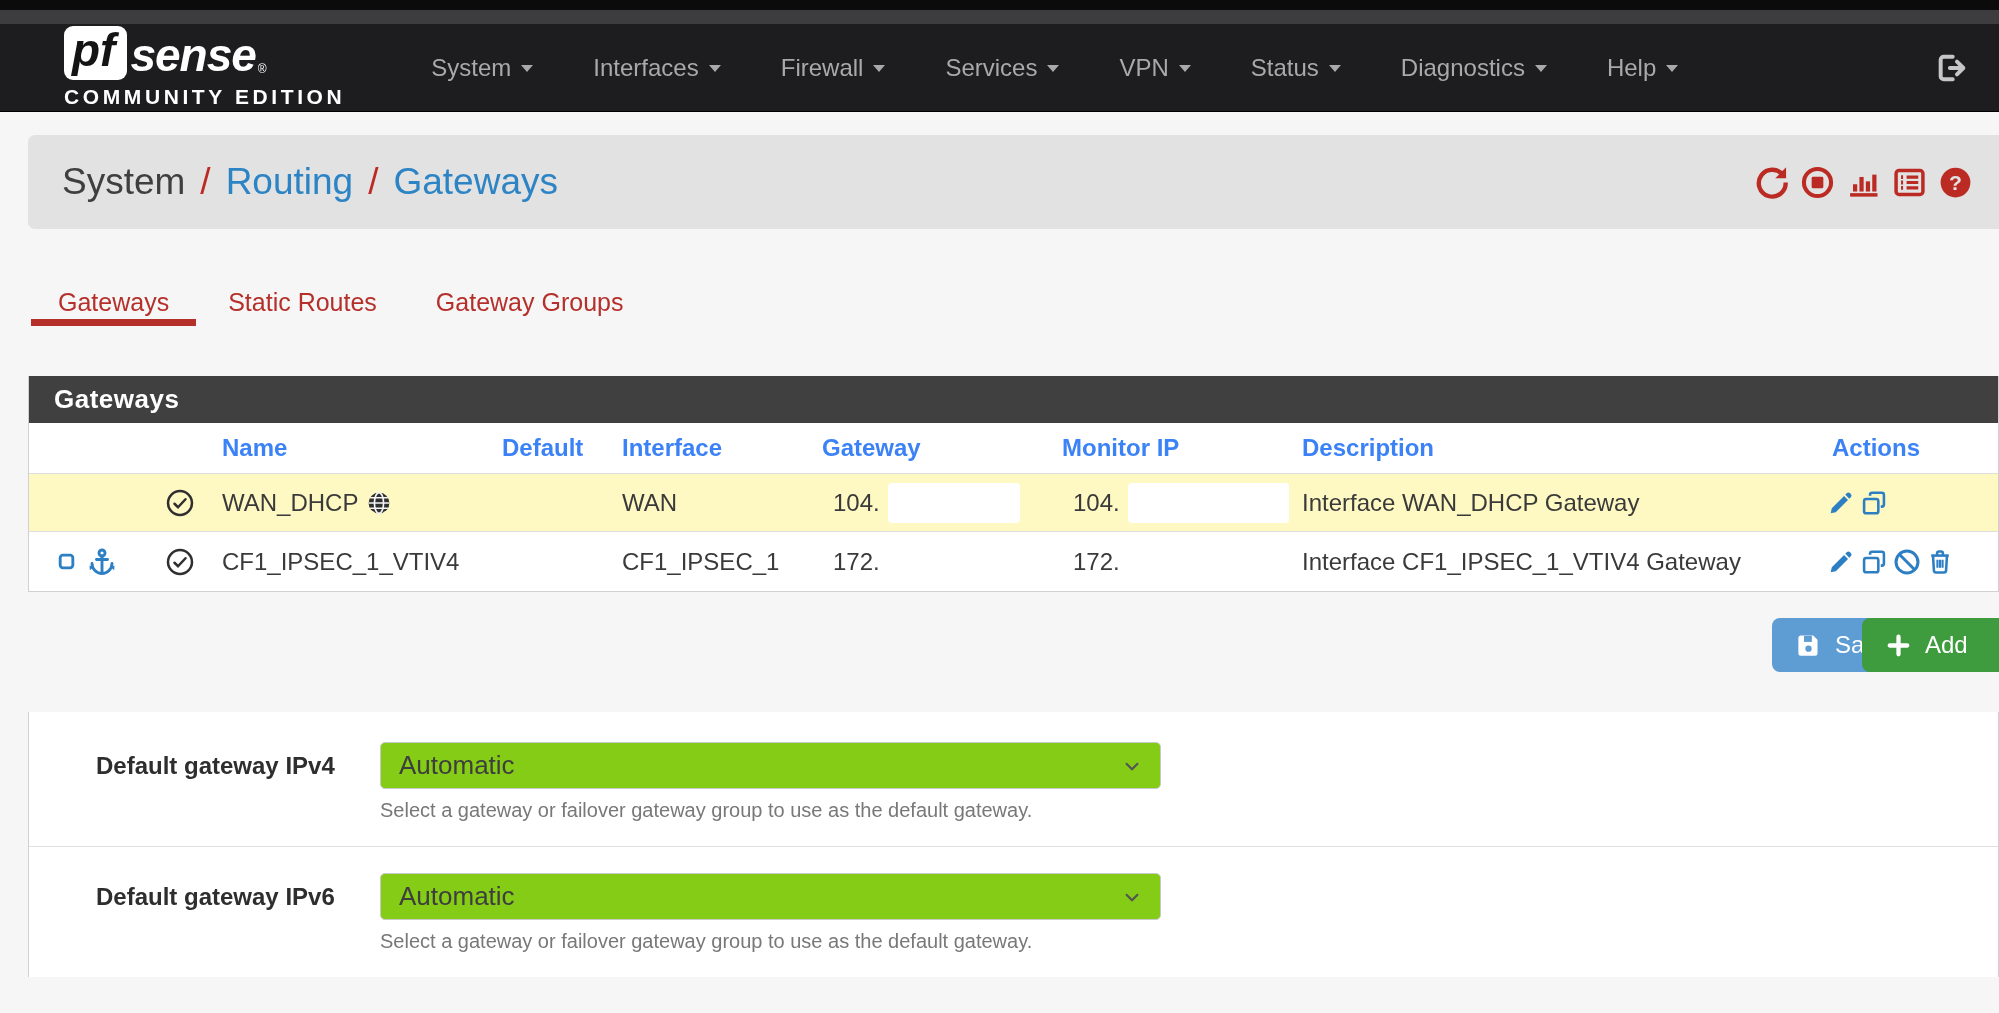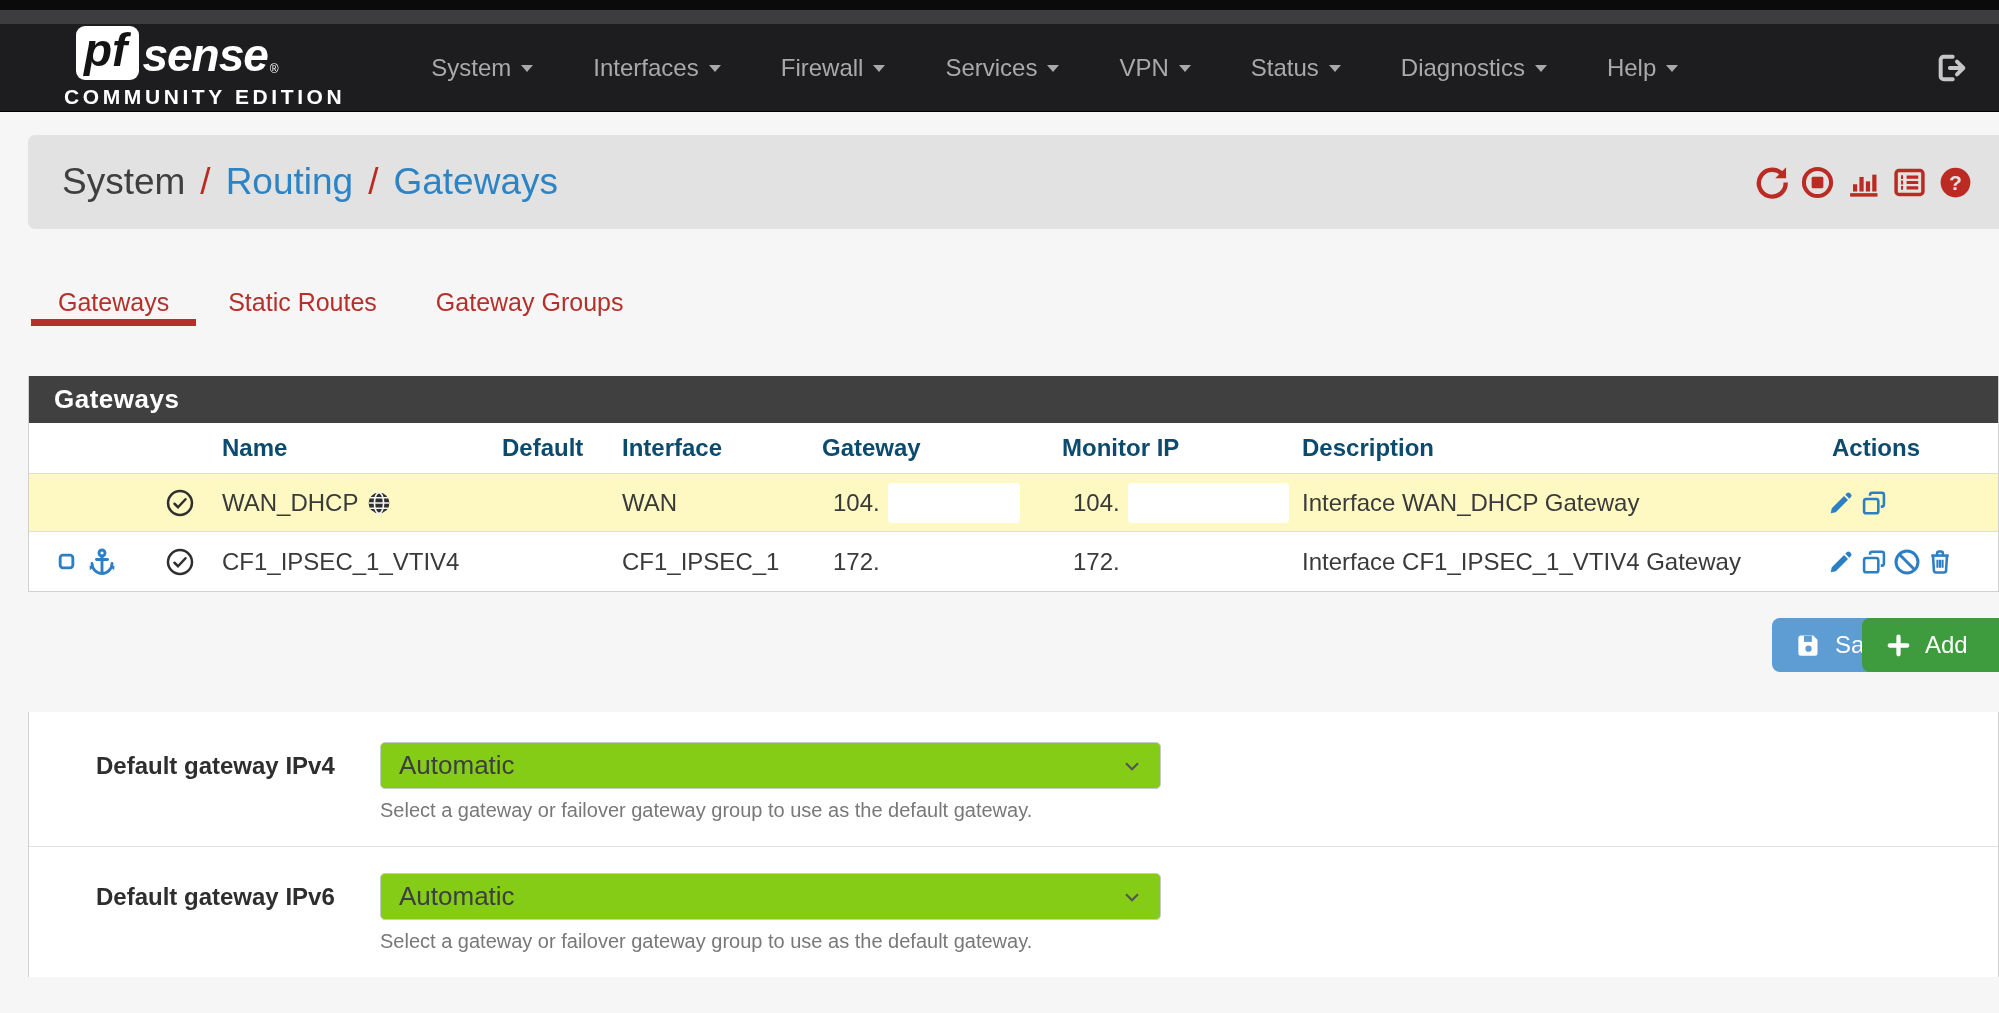--- a/index.html
+++ b/index.html
@@ -9,21 +9,21 @@
   
   .strip-black { height:10px; background:#0b0b0b; }
   .strip-gray  { height:14px; background:#3d3d3f; }
 
   
   .navbar { height:88px; background:#1d1d1f; display:flex; align-items:center;
     padding:0 30px 0 64px; border-bottom:1px solid #000; }
   .logo { display:flex; flex-direction:column; margin-right:86px; }
   .logo-top { display:flex; align-items:flex-end; }
   .logo-box { background:#fff; color:#141414; border-radius:9px; font-style:italic;
-    font-weight:800; font-size:46px; line-height:44px; padding:2px 12px 8px 8px;margin-left:12px; }
+    font-weight:800; font-size:46px; line-height:44px; padding:2px 12px 8px 8px; }
   .logo-sense { color:#fff; font-weight:800; font-style:italic; font-size:46px;
     letter-spacing:-1px; margin-left:3px; line-height:50px; }
   .logo-reg { color:#fff; font-size:12px; align-self:flex-end; margin:0 0 4px 2px; }
   .logo-sub { color:#fff; font-size:21px; font-weight:700; letter-spacing:3.6px; margin-top:5px; white-space:nowrap; }
   .nav-menu { display:flex; gap:60px; align-items:center; }
   .nav-item { display:flex; align-items:center; gap:10px; color:#a9a9a9; font-size:24px; cursor:pointer; white-space:nowrap; }
   .caret { width:0; height:0; border:6px solid transparent; border-top:7px solid #a9a9a9; margin-top:7px; }
   .nav-signout { margin-left:auto; color:#c6c6c6; display:flex; align-items:center; cursor:pointer; }
 
   
@@ -50,21 +50,21 @@
   .panel { background:#fff; border:1px solid #d0d0d0; border-top:none; }
   .panel-hd { background:#404040; color:#fff; height:47px; display:flex; align-items:center;
     padding-left:25px; font-size:26px; font-weight:700; letter-spacing:.5px; }
   .panel-gw { margin-top:50px; }
   .panel-dgw { margin-top:40px; border-bottom:none; }
 
   
   .trow { display:grid; grid-template-columns:122px 58px 280px 120px 200px 240px 240px 530px 1fr;
     align-items:center; font-size:24px; color:#3a3a3a; }
   .trow > div { padding-left:13px; }
-  .thead { height:50px; font-weight:700; color:#0c4a6e; }
+  .thead { height:50px; font-weight:700; color:#3b82f6; }
   .r1 { height:58px; background:#fef9c3; border-top:1px solid #dedede; }
   .r2 { height:60px; background:#fff; border-top:1px solid #dedede; }
   .cell-lead { display:flex; align-items:center; gap:11px; padding-left:28px !important; color:#2d7fc4; }
   .cell-status { display:flex; justify-content:center; padding-left:0 !important; color:#2f2f2f; }
   .cell-name { display:flex; align-items:center; gap:8px; }
   .cell-gw { padding-left:24px !important; display:flex; align-items:center; }
   .redact { display:inline-block; height:40px; background:#fff; border-radius:4px; margin-left:8px; }
   .redact.w1 { width:132px; } .redact.w2 { width:178px; }
   .cell-actions { display:flex; align-items:center; gap:5px; padding-left:8px !important; color:#2d7fc4; }
   .act { cursor:pointer; display:flex; }

